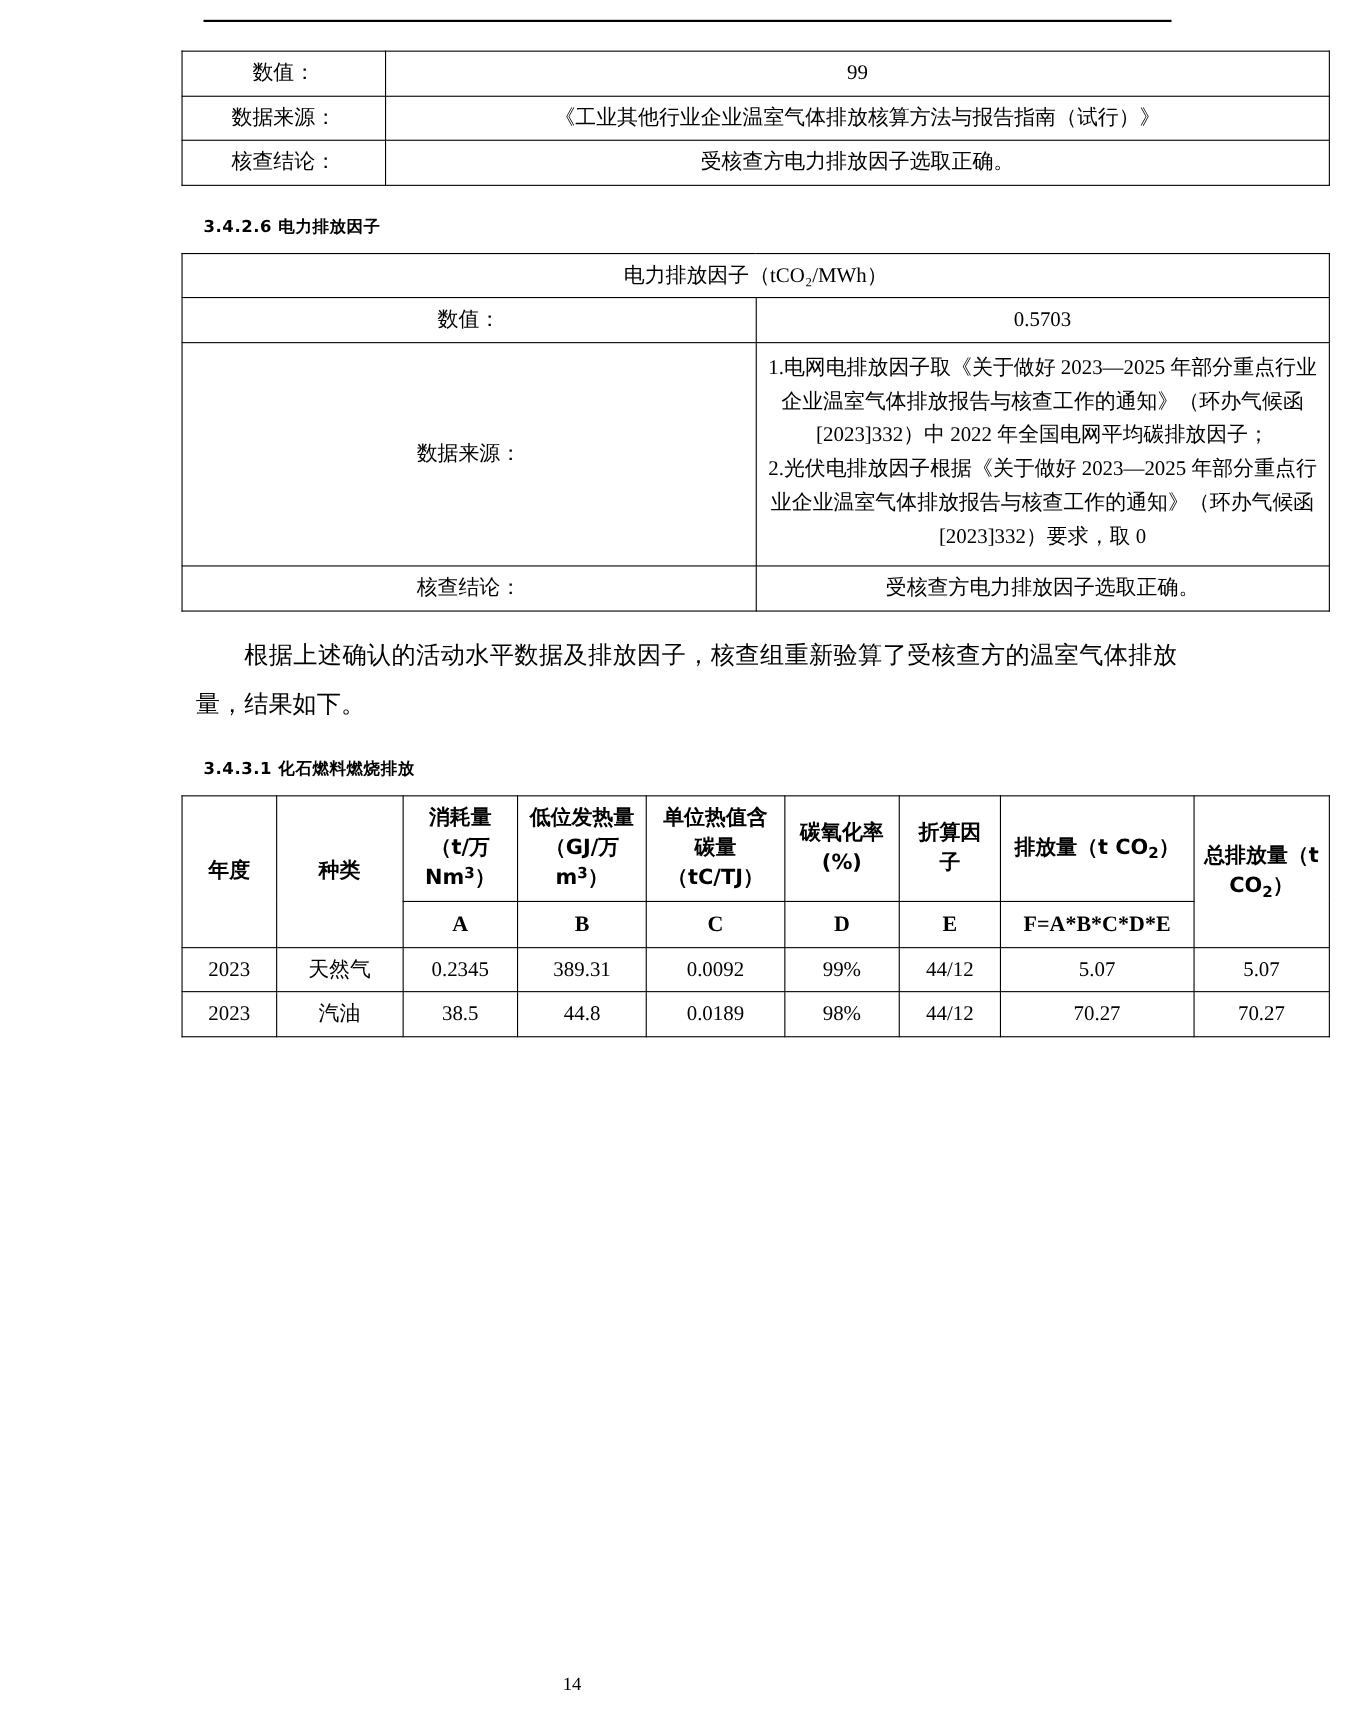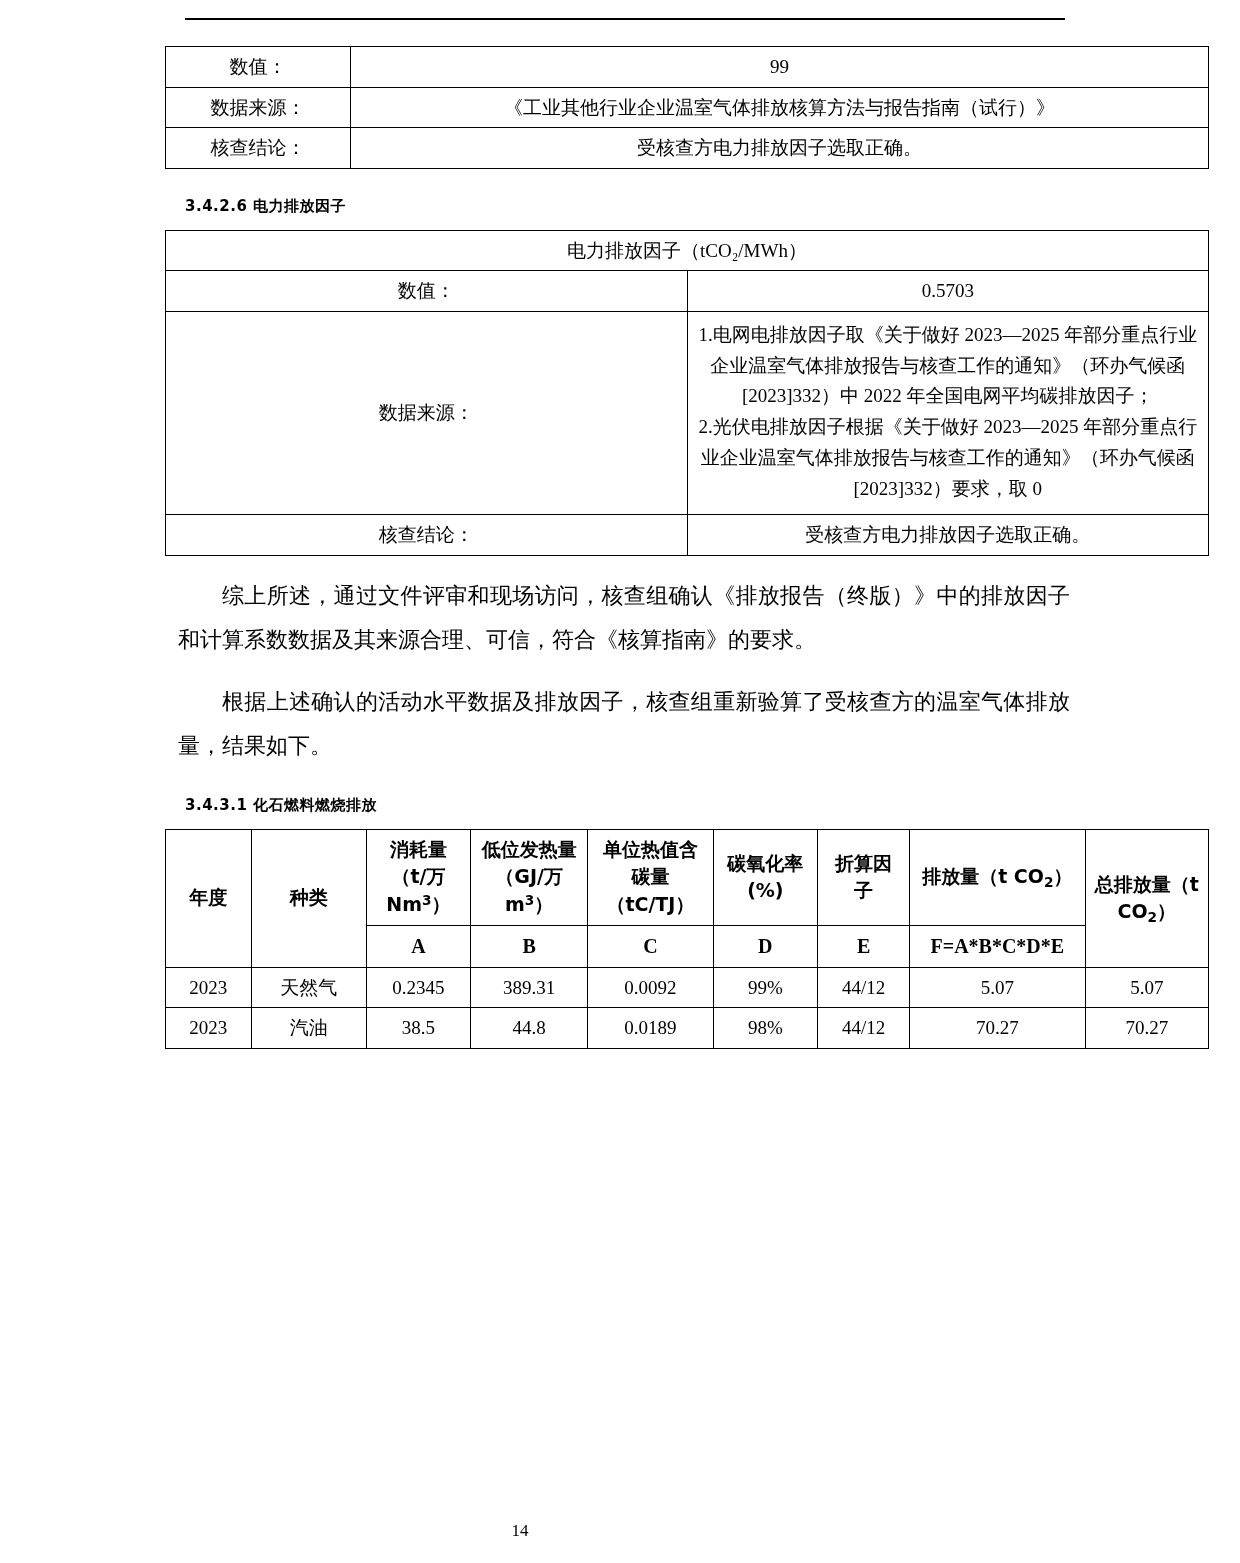--- a/index.html
+++ b/index.html
@@ -156,21 +156,20 @@
             <div class="indent-item">2.光伏电排放因子根据《关于做好 2023—2025 年部分重点行业企业温室气体排放报告与核查工作的通知》（环办气候函[2023]332）要求，取 0</div>
           </td>
         </tr>
         <tr>
           <td class="label">核查结论：</td>
           <td class="center">受核查方电力排放因子选取正确。</td>
         </tr>
       </tbody>
     </table>
 
-    <p class="body-par">综上所述，通过文件评审和现场访问，核查组确认《排放报告（终版）》中的排放因子和计算系数数据及其来源合理、可信，符合《核算指南》的要求。</p>
 
 
     <p class="body-par">根据上述确认的活动水平数据及排放因子，核查组重新验算了受核查方的温室气体排放量，结果如下。</p>
 
     <h3 class="heading">3.4.3.1 化石燃料燃烧排放</h3>
 
     <table class="doc-table tbl-fossil">
       <colgroup>
         <col style="width:82px">
         <col style="width:110px">

